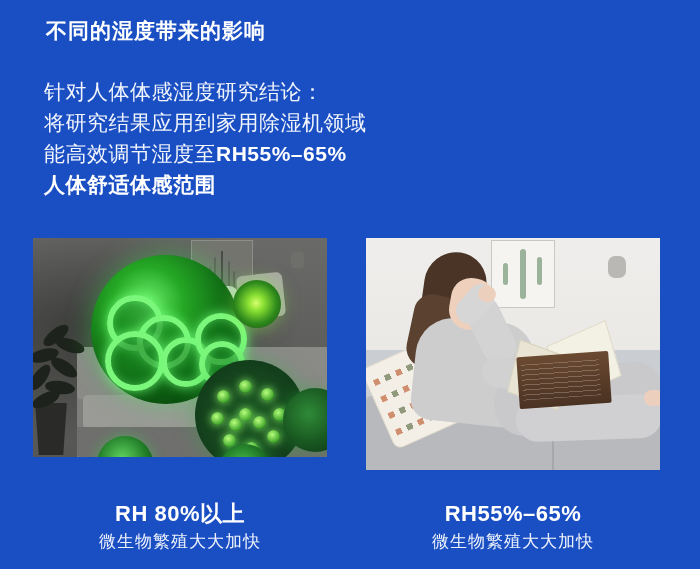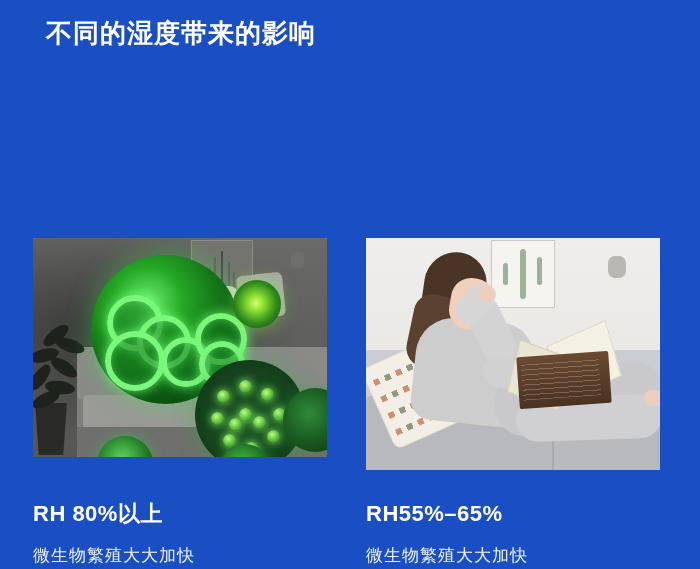--- a/index.html
+++ b/index.html
@@ -15,21 +15,21 @@
     overflow: hidden;
     font-family: "Liberation Sans", "DejaVu Sans", sans-serif;
     -webkit-font-smoothing: antialiased;
   }
 
   
   .headline {
     position: absolute;
     left: 46px;
     top: 18px;
-    font-size: 26px;
+    font-size: 21px;
     font-weight: 700;
     color: #ffffff;
     letter-spacing: 1px;
     line-height: 1.2;
     white-space: nowrap;
   }
 
   
   .bodycopy {
     position: absolute;
@@ -317,48 +317,54 @@
     background: linear-gradient(180deg,#6b4a32,#4a3222);
     transform: rotate(-4deg); border-radius: 2px;
   }
   .book .cover-lines {
     position: absolute; left: 6px; top: 24px; width: 78px; height: 36px;
     background: repeating-linear-gradient(0deg, rgba(255,255,255,.22) 0 1px, rgba(0,0,0,0) 1px 5px);
     transform: rotate(-4deg);
   }
 
   
-  .caption { position: absolute; text-align: left; }
+  .caption { position: absolute; text-align: center; }
   #caption-left  { left: 33px;  top: 500px; width: 294px; }
   #caption-right { left: 366px; top: 500px; width: 294px; }
   .caption .cap-title {
     color: #ffffff;
     font-size: 22px;
     font-weight: 700;
     letter-spacing: 0.5px;
     line-height: 27px;
     white-space: nowrap;
   }
   .caption .cap-sub {
     color: #eef2fb;
     font-size: 17px;
     font-weight: 400;
     letter-spacing: 1px;
     line-height: 24px;
-    margin-top: 17px;
+    margin-top: 3px;
     white-space: nowrap;
   }
 </style>
 </head>
 <body>
 
 <div id="page" style="background: rgb(26, 79, 196);">
 
   <div class="headline">不同的湿度带来的影响</div>
 
+  <div class="bodycopy">
+    <div class="line">针对人体体感湿度研究结论：</div>
+    <div class="line">将研究结果应用到家用除湿机领域</div>
+    <div class="line"><span>能高效调节湿度至</span><span class="strong">RH55%–65%</span></div>
+    <div class="line bold">人体舒适体感范围</div>
+  </div>
 
   <div class="photo" id="photo-left">
     <div class="scene room-dim">
       <div class="wall-shadow"></div>
       <div class="frame-art">
         <div class="cactus"></div>
       </div>
       <div class="wall-knob"></div>
 
       <div class="couch-dim">

